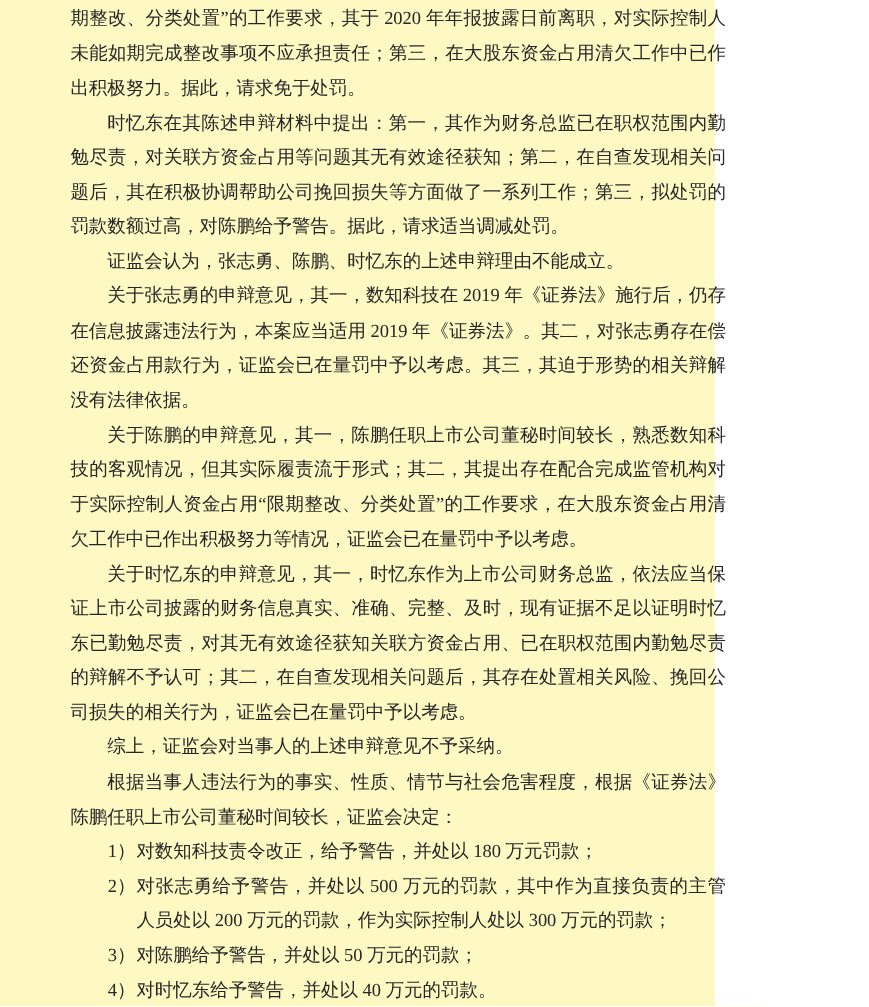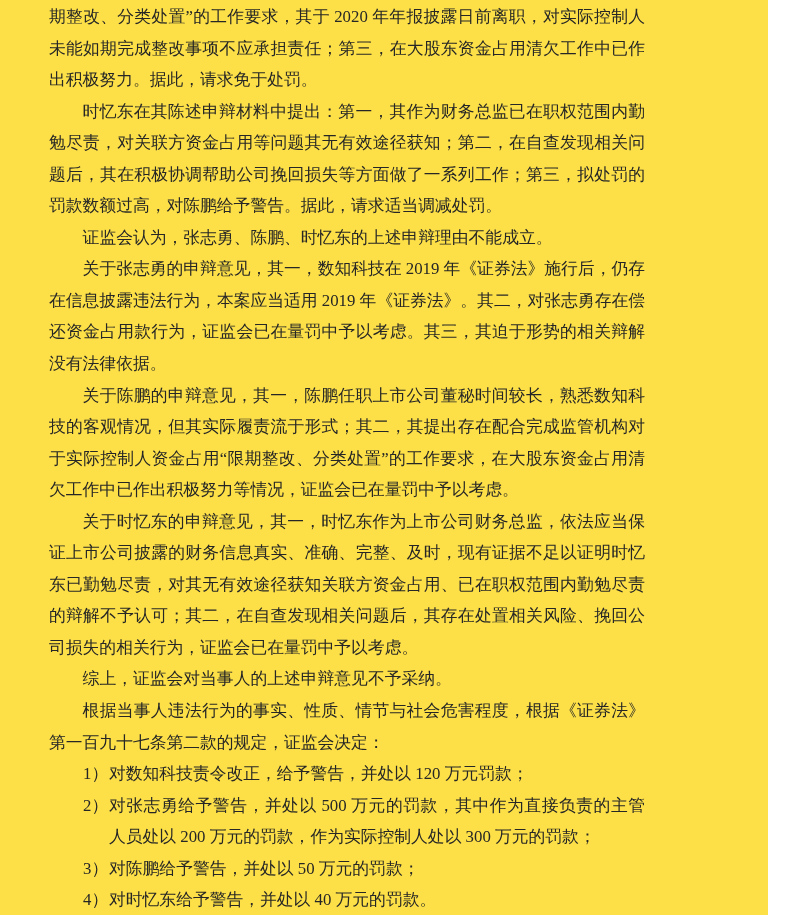--- a/index.html
+++ b/index.html
@@ -9,24 +9,24 @@
   }
   body {
     width: 790px;
     height: 915px;
     overflow: hidden;
     font-family: "Liberation Serif", "DejaVu Serif", serif;
     color: #262626;
   }
   .page {
     box-sizing: border-box;
-    width: 768px;
+    width: 650px;
     height: 915px;
-    padding: 1px 0 0 49px;
-    background: #fde047;
+    padding: 1px 0 0 64px;
+    background: #fef9c3;
   }
   .text-block {
     width: 596px;
     font-size: 16.8px;
     line-height: 31.55px;
     text-align: justify;
     text-justify: inter-ideograph;
   }
   p.para {
     margin: 0;
@@ -63,27 +63,27 @@
     <p class="para indented">证监会认为，张志勇、陈鹏、时忆东的上述申辩理由不能成立。</p>
 
     <p class="para indented">关于张志勇的申辩意见，其一，数知科技在 2019 年《证券法》施行后，仍存在信息披露违法行为，本案应当适用 2019 年《证券法》。其二，对张志勇存在偿还资金占用款行为，证监会已在量罚中予以考虑。其三，其迫于形势的相关辩解没有法律依据。</p>
 
     <p class="para indented">关于陈鹏的申辩意见，其一，陈鹏任职上市公司董秘时间较长，熟悉数知科技的客观情况，但其实际履责流于形式；其二，其提出存在配合完成监管机构对于实际控制人资金占用“限期整改、分类处置”的工作要求，在大股东资金占用清欠工作中已作出积极努力等情况，证监会已在量罚中予以考虑。</p>
 
     <p class="para indented">关于时忆东的申辩意见，其一，时忆东作为上市公司财务总监，依法应当保证上市公司披露的财务信息真实、准确、完整、及时，现有证据不足以证明时忆东已勤勉尽责，对其无有效途径获知关联方资金占用、已在职权范围内勤勉尽责的辩解不予认可；其二，在自查发现相关问题后，其存在处置相关风险、挽回公司损失的相关行为，证监会已在量罚中予以考虑。</p>
 
     <p class="para indented">综上，证监会对当事人的上述申辩意见不予采纳。</p>
 
-    <p class="para indented">根据当事人违法行为的事实、性质、情节与社会危害程度，根据《证券法》第一百九十七条第二款的规定，证监会决定：</p>
+    <p class="para indented">根据当事人违法行为的事实、性质、情节与社会危害程度，根据《证券法》陈鹏任职上市公司董秘时间较长，证监会决定：</p>
 
     <div class="decision-list">
 
       <div class="decision-item">
         <span class="marker">1）</span>
-        <span class="li-text">对数知科技责令改正，给予警告，并处以 120 万元罚款；</span>
+        <span class="li-text">对数知科技责令改正，给予警告，并处以 180 万元罚款；</span>
       </div>
 
       <div class="decision-item">
         <span class="marker">2）</span>
         <span class="li-text">对张志勇给予警告，并处以 500 万元的罚款，其中作为直接负责的主管人员处以 200 万元的罚款，作为实际控制人处以 300 万元的罚款；</span>
       </div>
 
       <div class="decision-item">
         <span class="marker">3）</span>
         <span class="li-text">对陈鹏给予警告，并处以 50 万元的罚款；</span>

